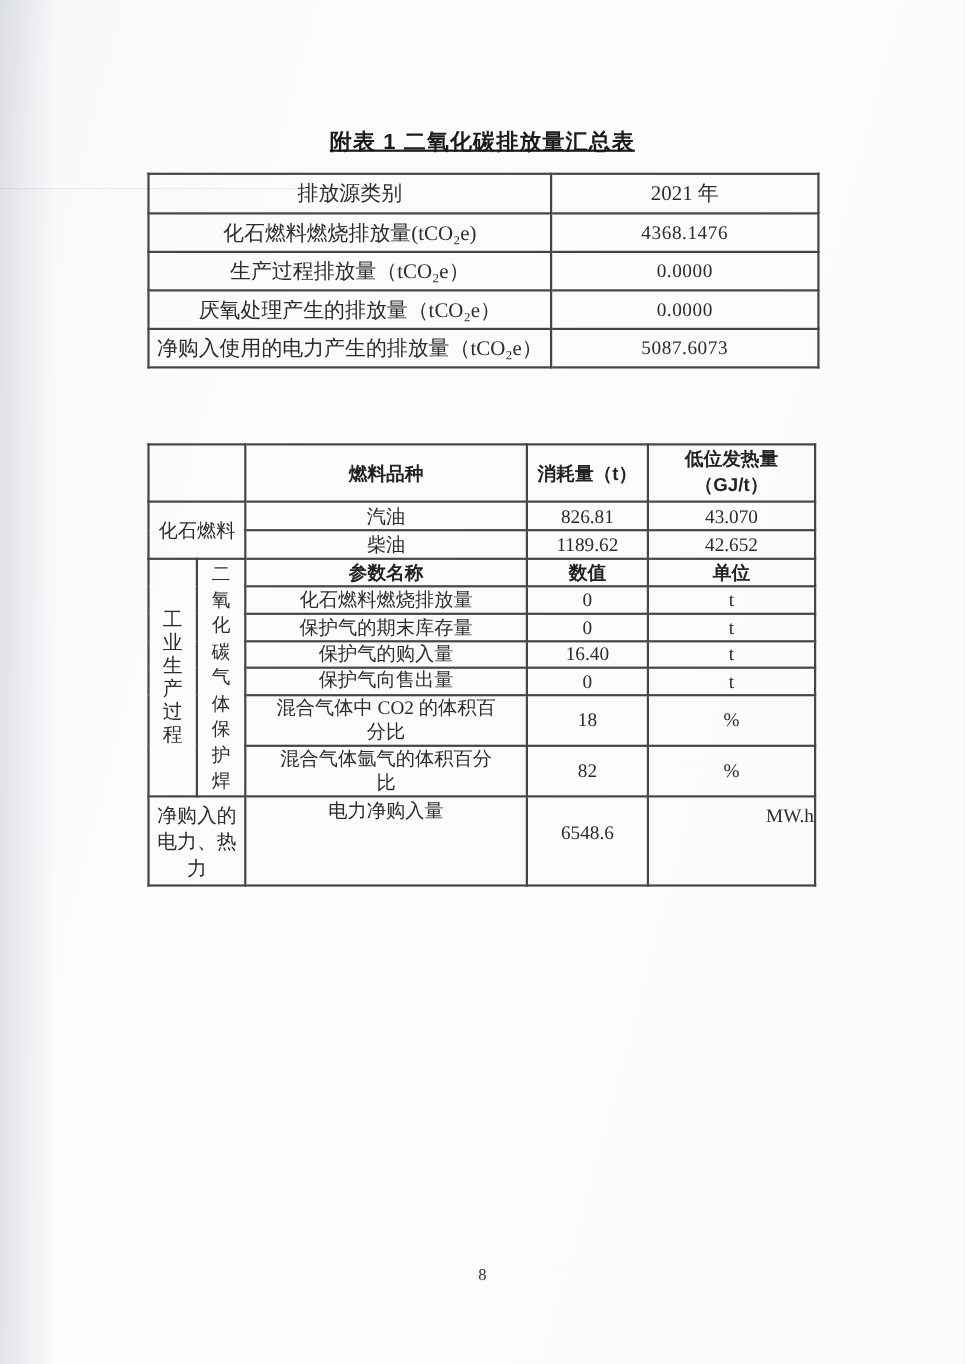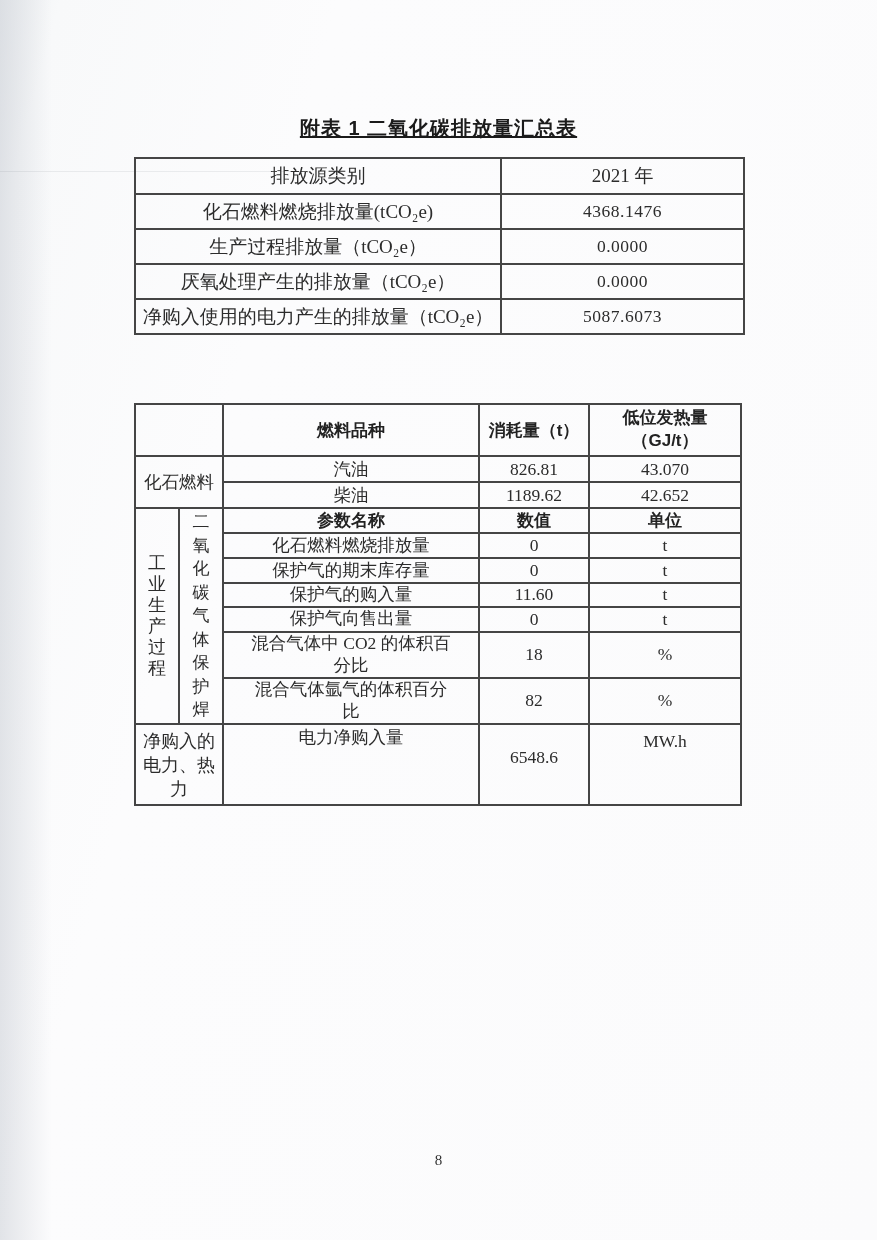--- a/index.html
+++ b/index.html
@@ -176,21 +176,21 @@
       <td>0</td>
       <td>t</td>
     </tr>
     <tr class="r-param">
       <td class="param-cell">保护气的期末库存量</td>
       <td>0</td>
       <td>t</td>
     </tr>
     <tr class="r-param7">
       <td class="param-cell">保护气的购入量</td>
-      <td>11.60</td>
+      <td>16.40</td>
       <td>t</td>
     </tr>
     <tr class="r-param">
       <td class="param-cell">保护气向售出量</td>
       <td>0</td>
       <td>t</td>
     </tr>
     <tr class="r-tall1">
       <td class="param-cell">混合气体中 CO2 的体积百分比</td>
       <td>18</td>
@@ -198,19 +198,19 @@
     </tr>
     <tr class="r-tall2">
       <td class="param-cell">混合气体氩气的体积百分比</td>
       <td>82</td>
       <td>%</td>
     </tr>
     <tr class="r-elec">
       <td colspan="2" class="cat-wrap">净购入的电力、热力</td>
       <td style="vertical-align: top; padding-top: 0;">电力净购入量</td>
       <td style="vertical-align: top; padding-top: 22px;">6548.6</td>
-      <td style="vertical-align: top; padding-top: 6px;">MW.h</td>
+      <td style="vertical-align: top; padding-top: 6px; text-align: right;">MW.h</td>
     </tr>
   </tbody>
     </table>
 
   <div class="page-num">8</div>
 </div>
 
 </body></html>

